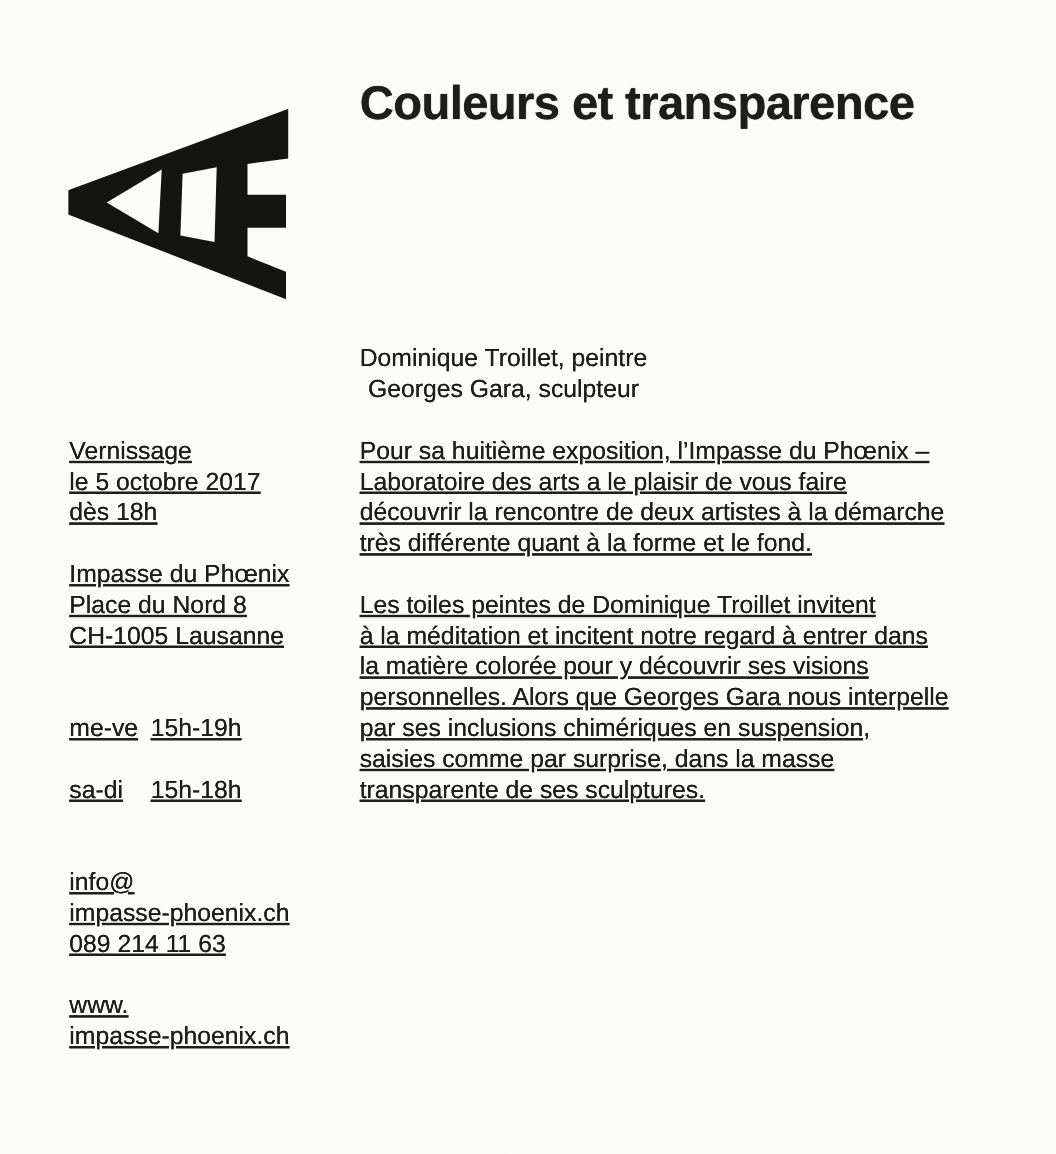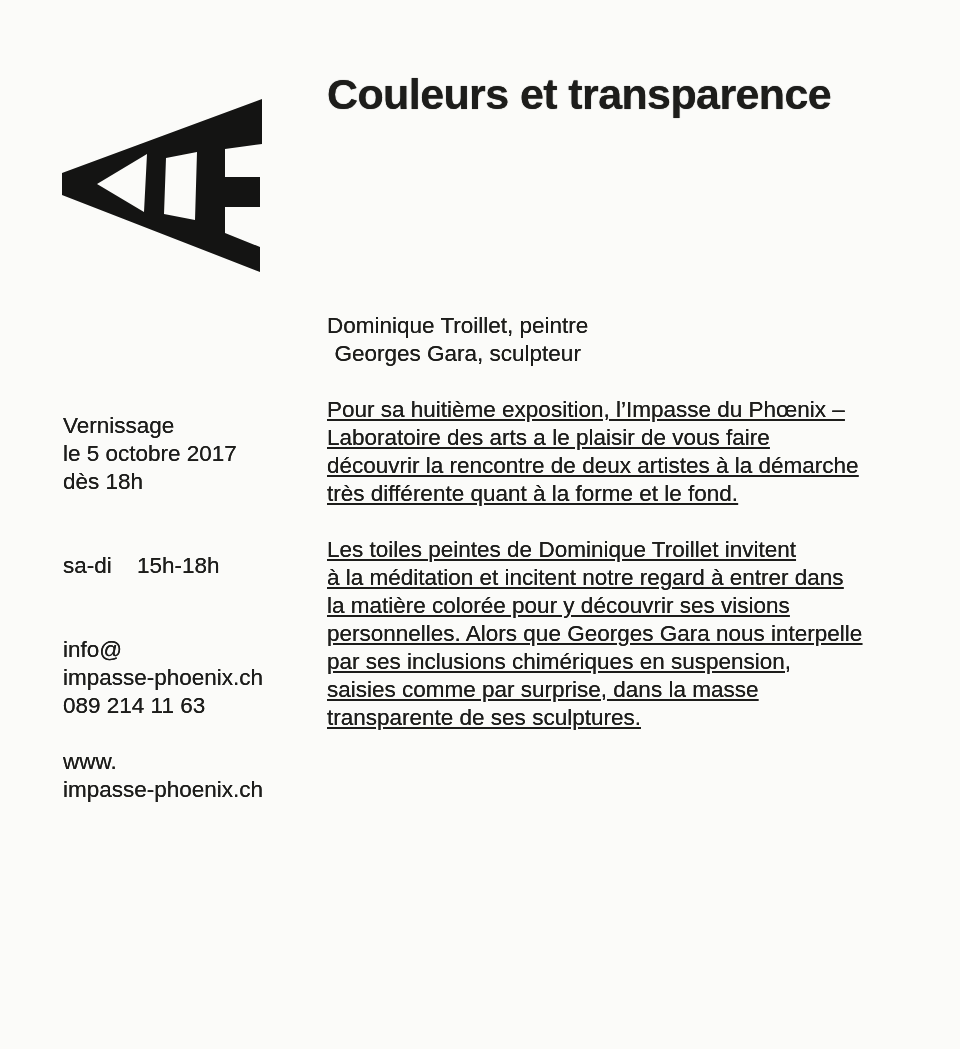--- a/index.html
+++ b/index.html
@@ -50,22 +50,23 @@
   }
   .left-col {
     position: absolute;
     left: 63px;
     top: 396px;
     width: 240px;
     font-size: 22.5px;
     line-height: 28px;
   }
   .left-col .block {
-    margin: 16px 0 28px 0;
+    margin: 0 0 28px 0;
     white-space: pre-line;
+    text-decoration: underline;
   }
   .hours-row {
     display: flex;
   }
   .hours-row .days {
     width: 74px;
     flex: 0 0 74px;
   }
   .right-col {
     position: absolute;
@@ -98,22 +99,29 @@
   <div class="artists txt">Dominique Troillet, peintre
 Georges Gara, sculpteur</div>
 
   <div class="left-col txt">
 
     <div class="block">Vernissage
 le 5 octobre 2017
 dès 18h</div>
 
 
+    <div class="block">Impasse du Phœnix
+Place du Nord 8
+CH-1005 Lausanne</div>
 
     <div class="block">
+      <div class="hours-row">
+        <span class="days">me-ve</span>
+        <span class="time">15h-19h</span>
+      </div>
       <div class="hours-row">
         <span class="days">sa-di</span>
         <span class="time">15h-18h</span>
       </div>
     </div>
 
     <div class="block">info@
 impasse-phoenix.ch
 089 214 11 63</div>
 

